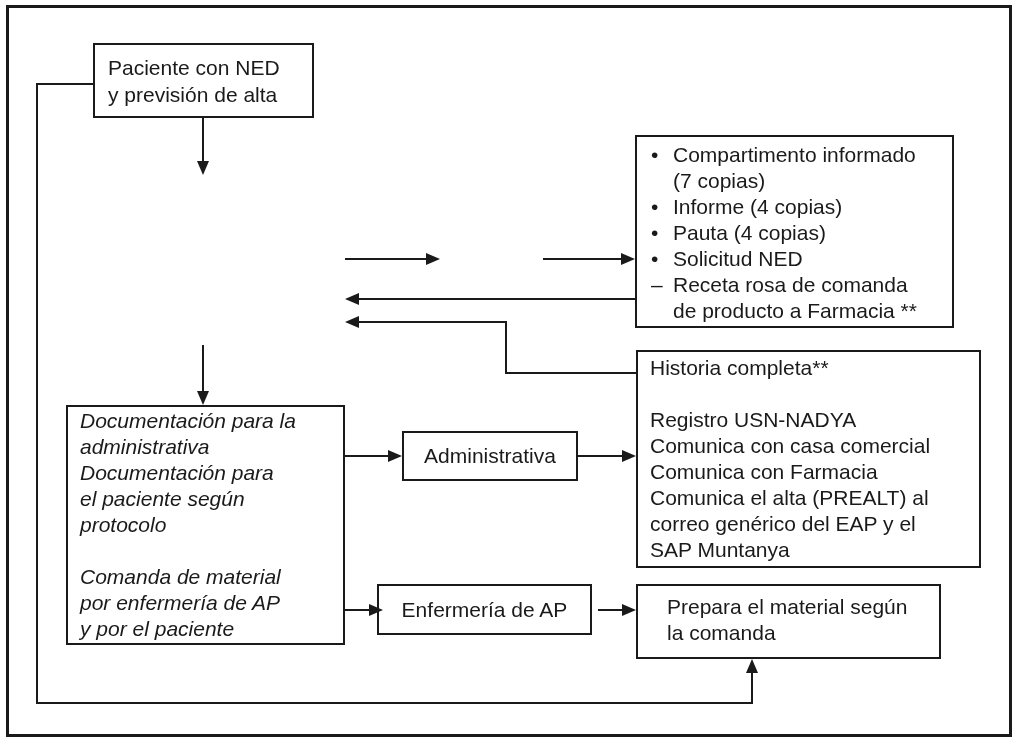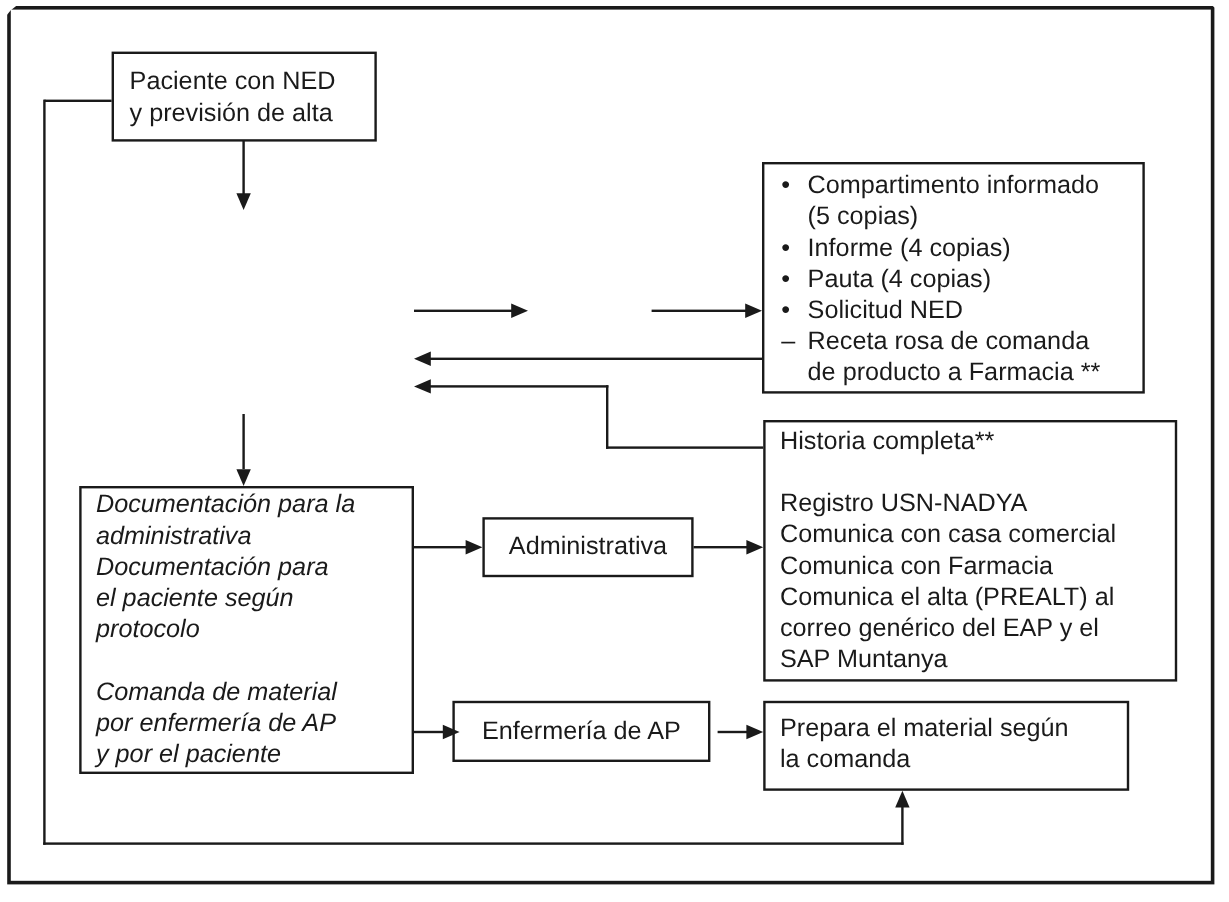--- a/index.html
+++ b/index.html
@@ -1,19 +1,19 @@
 <!DOCTYPE html>
 <html><head>
 <meta charset="utf-8">
 <style>
   * { margin:0; padding:0; box-sizing:border-box; }
   html,body { background:#ffffff; }
   .canvas {
     position:relative; width:1024px; height:752px; background:#ffffff;
-    font-family:"Liberation Sans", sans-serif; color:#1a1a1a; overflow:hidden;border-radius:30px;
+    font-family:"Liberation Sans", sans-serif; color:#1a1a1a; overflow:hidden;
   }
   .frame {
     position:absolute; left:6px; top:5px; width:1006px; height:732px;
     border:3px solid #1a1a1a;
   }
   .box {
     position:absolute; border:2px solid #1a1a1a; background:#ffffff;
     font-size:21px; line-height:26px;
   }
   .multiline { white-space:pre-line; }
@@ -40,21 +40,21 @@
 
   <div class="box multiline" style="left:93px; top:43px; width:221px; height:75px; padding:9px 13px; line-height:27px;">Paciente con NED
 y previsión de alta</div>
 
 
 
   <div class="box docs" style="left:635px; top:135px; width:319px; height:193px;">
     <div class="doc-row">
       <span class="marker">•</span>
       <span class="doc-text">Compartimento informado
-(5 copias)</span>
+(7 copias)</span>
     </div>
     <div class="doc-row">
       <span class="marker">•</span>
       <span class="doc-text">Informe (4 copias)</span>
     </div>
     <div class="doc-row">
       <span class="marker">•</span>
       <span class="doc-text">Pauta (4 copias)</span>
     </div>
     <div class="doc-row">
@@ -84,21 +84,21 @@
 protocolo
 
 Comanda de material
 por enfermería de AP
 y por el paciente</div>
 
   <div class="box center" style="left:402px; top:431px; width:176px; height:50px;">Administrativa</div>
 
   <div class="box center" style="left:377px; top:584px; width:215px; height:51px;">Enfermería de AP</div>
 
-  <div class="box multiline" style="left:636px; top:584px; width:305px; height:75px; padding:8px 12px;">Prepara el material según
+  <div class="box multiline" style="left:636px; top:584px; width:305px; height:75px; padding:8px 29px;">Prepara el material según
 la comanda</div>
 
   <div class="seg" style="left:202px; top:117px; width:2px; height:46px;"></div>
   <div class="ah down" style="left:197px; top:161px;"></div>
 
   <div class="seg" style="left:37px; top:83px; width:56px; height:2px;"></div>
   <div class="seg" style="left:36px; top:83px; width:2px; height:621px;"></div>
   <div class="seg" style="left:36px; top:702px; width:717px; height:2px;"></div>
   <div class="seg" style="left:751px; top:671px; width:2px; height:33px;"></div>
   <div class="ah up" style="left:746px; top:659px;"></div>

